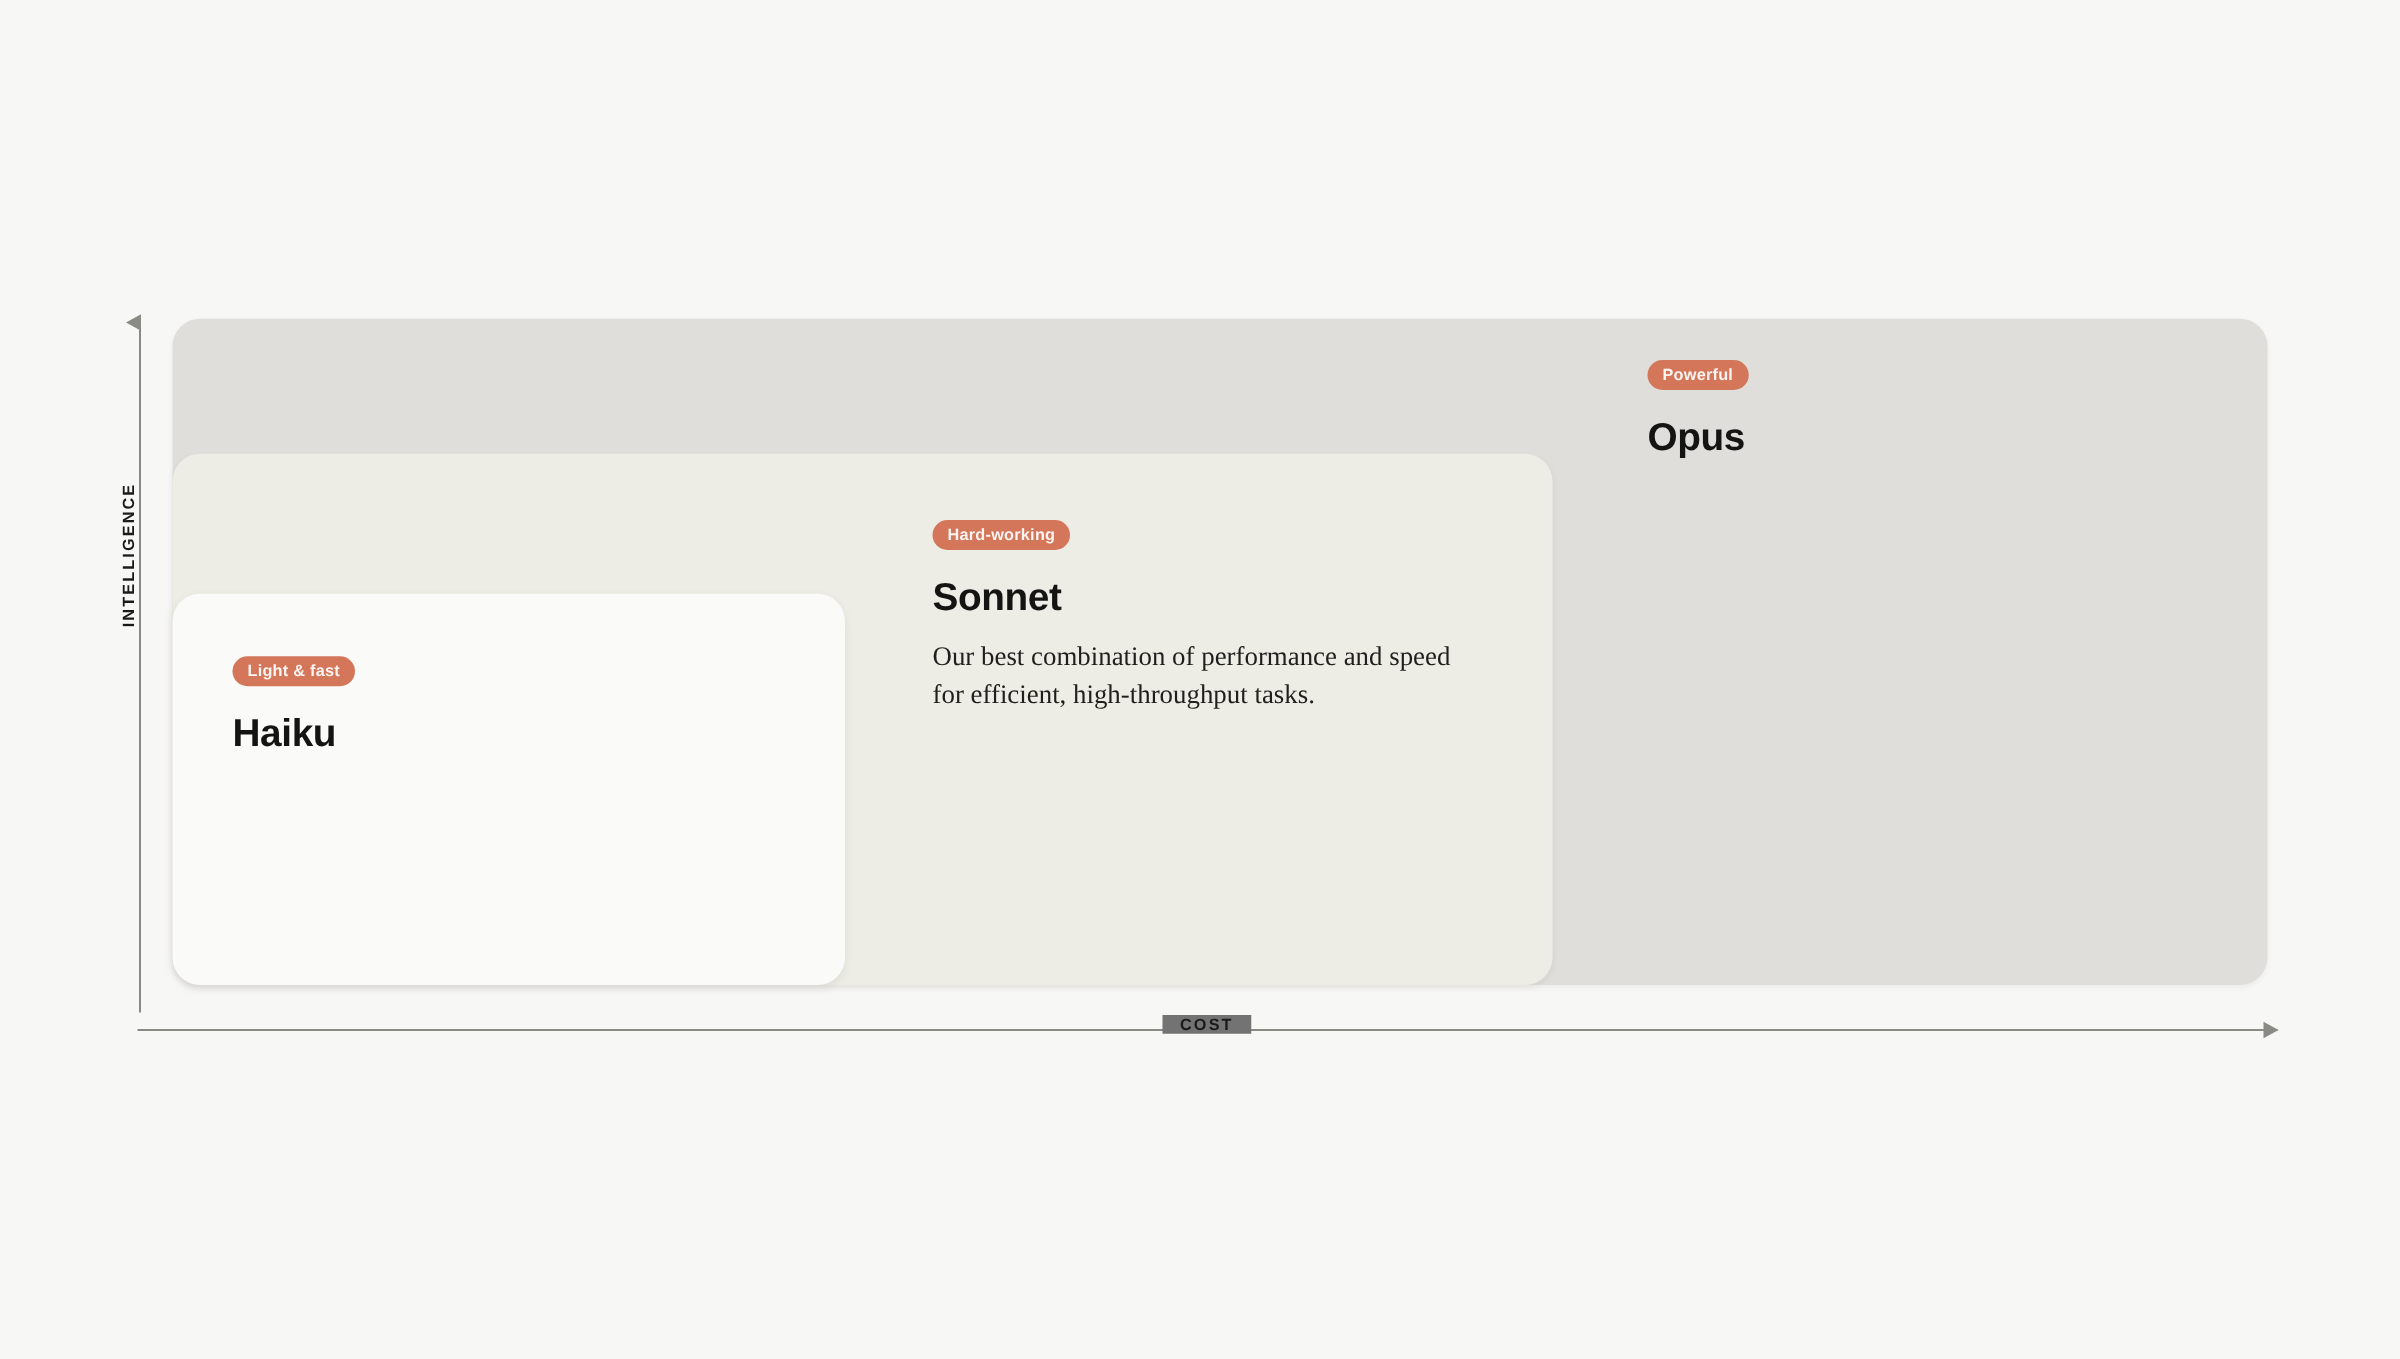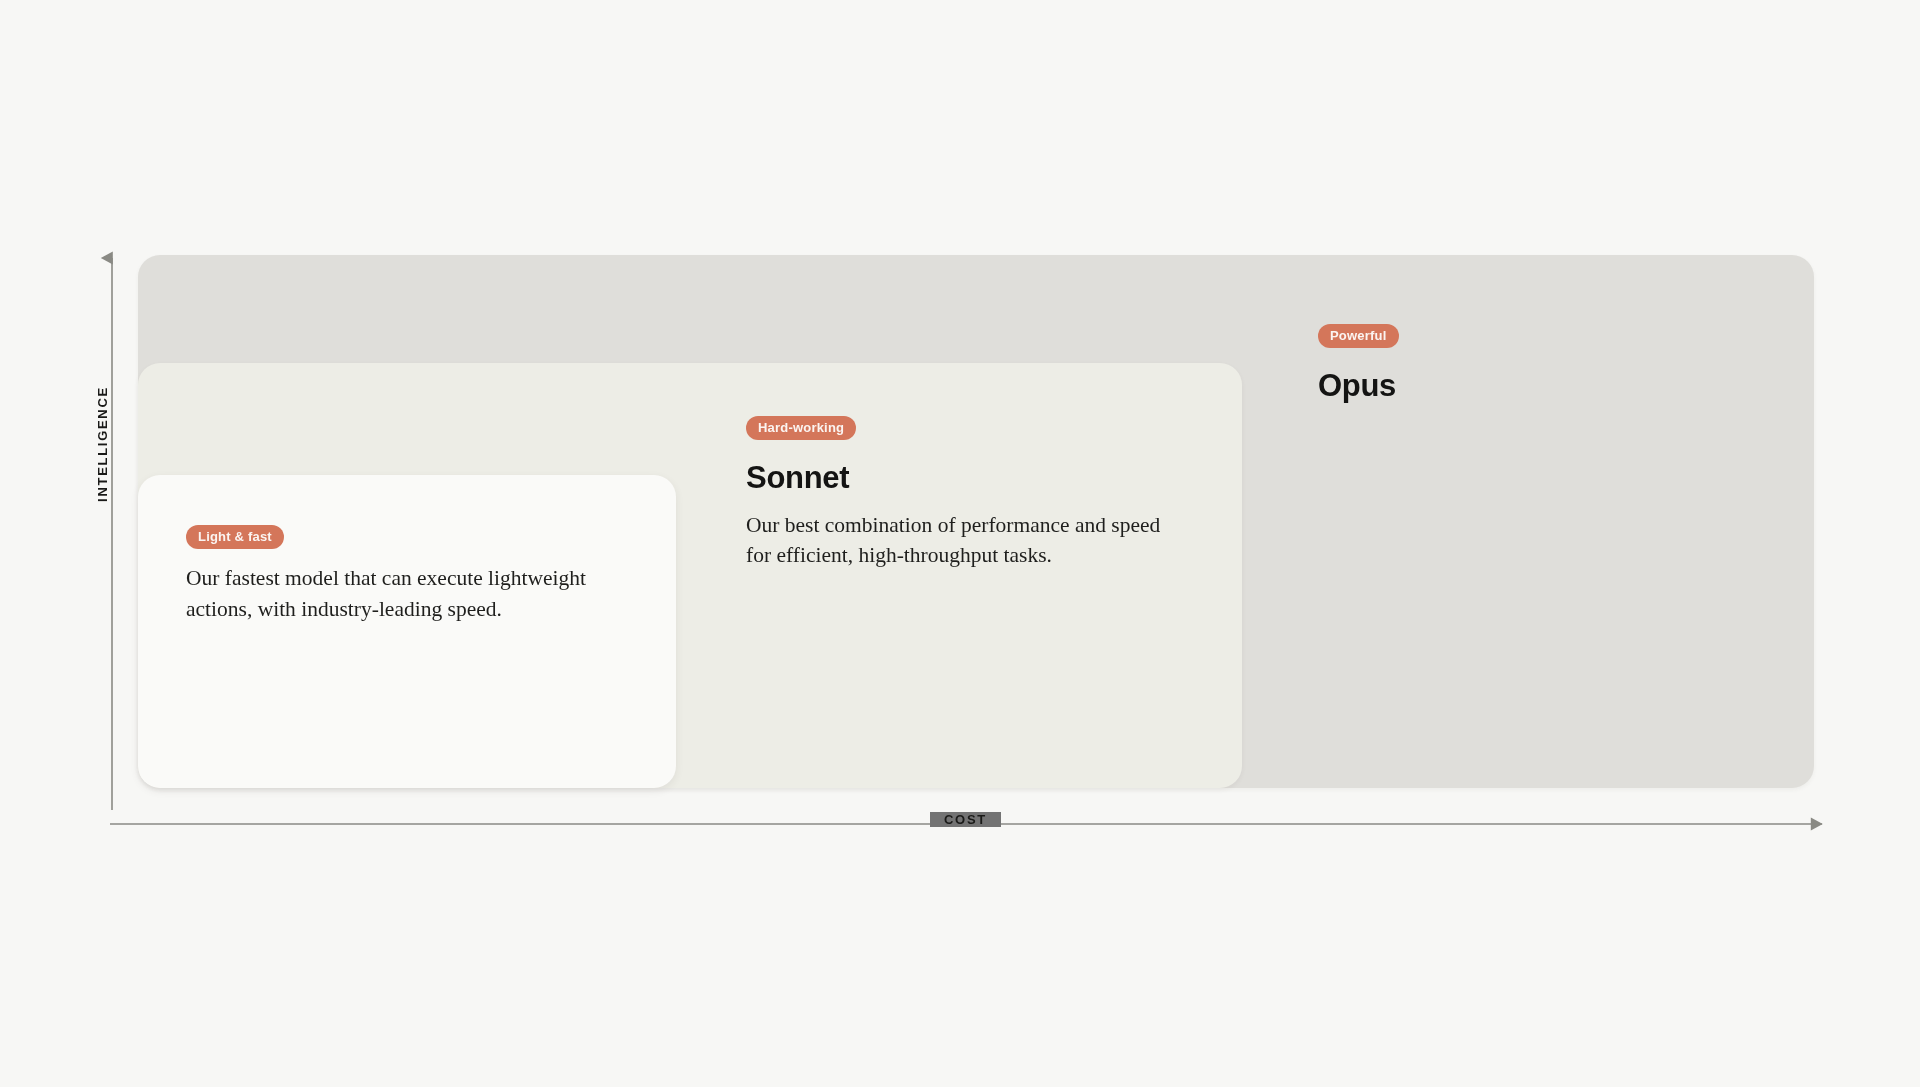--- a/index.html
+++ b/index.html
@@ -86,21 +86,21 @@
   }
 
   
   .card-body {
     position: absolute;
     color: #191917;
   }
 
   #content-haiku  { left: 186px; top: 525px;  width: 430px; }
   #content-sonnet { left: 746px; top: 416px;  width: 430px; }
-  #content-opus   { left: 1318px; top: 324px; width: 440px; }
+  #content-opus   { left: 1318px; top: 288px; width: 440px; }
 
   .badge {
     display: inline-block;
     background: #D4765A;
     color: #FBF4F1;
     font-family: "Liberation Sans", sans-serif;
     font-size: 13px;
     font-weight: 600;
     letter-spacing: 0.2px;
     padding: 5px 12px 6px;
@@ -168,16 +168,16 @@
   </div>
 
   <div class="card-body" id="content-sonnet">
     <span class="badge">Hard-working</span>
     <div class="model-name">Sonnet</div>
     <div class="model-desc">Our best combination of performance and speed for efficient, high-throughput tasks.</div>
   </div>
 
   <div class="card-body" id="content-haiku">
     <span class="badge">Light &amp; fast</span>
-    <div class="model-desc">Our fastest model that can execute lightweight actions, with industry-leading speed.</div>
+    <div class="model-name">Haiku</div>
   </div>
 
 </div>
 
 </body></html>

